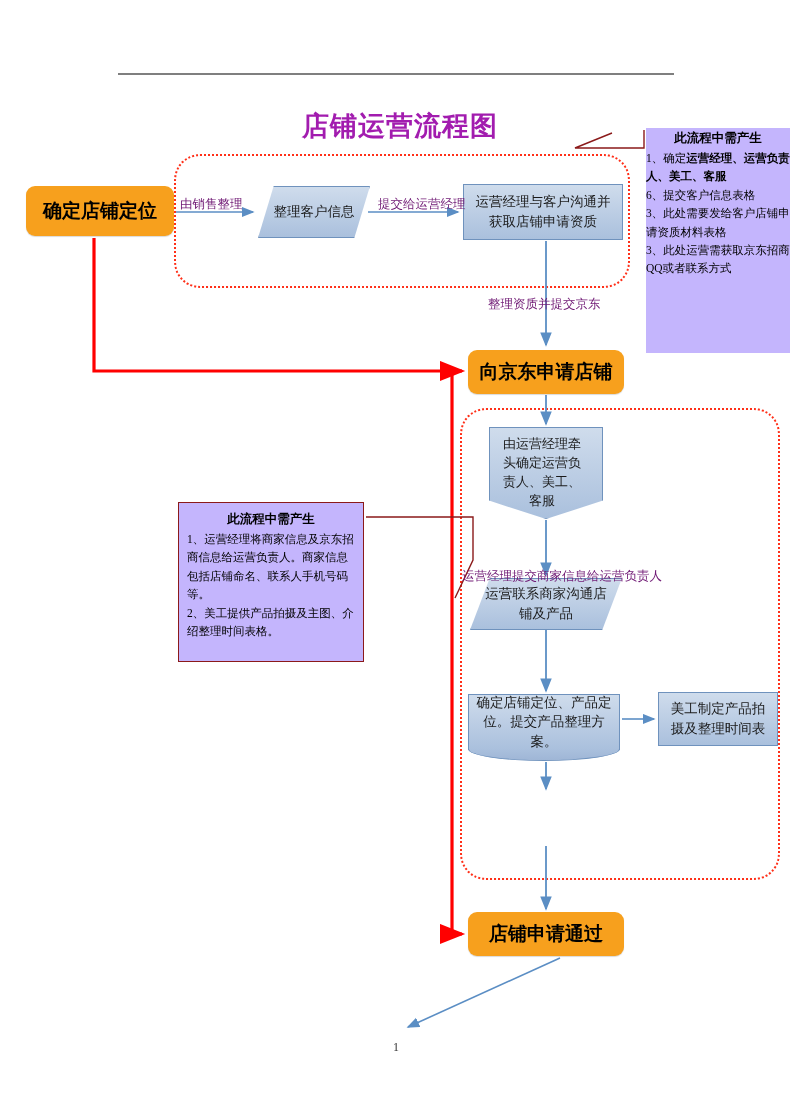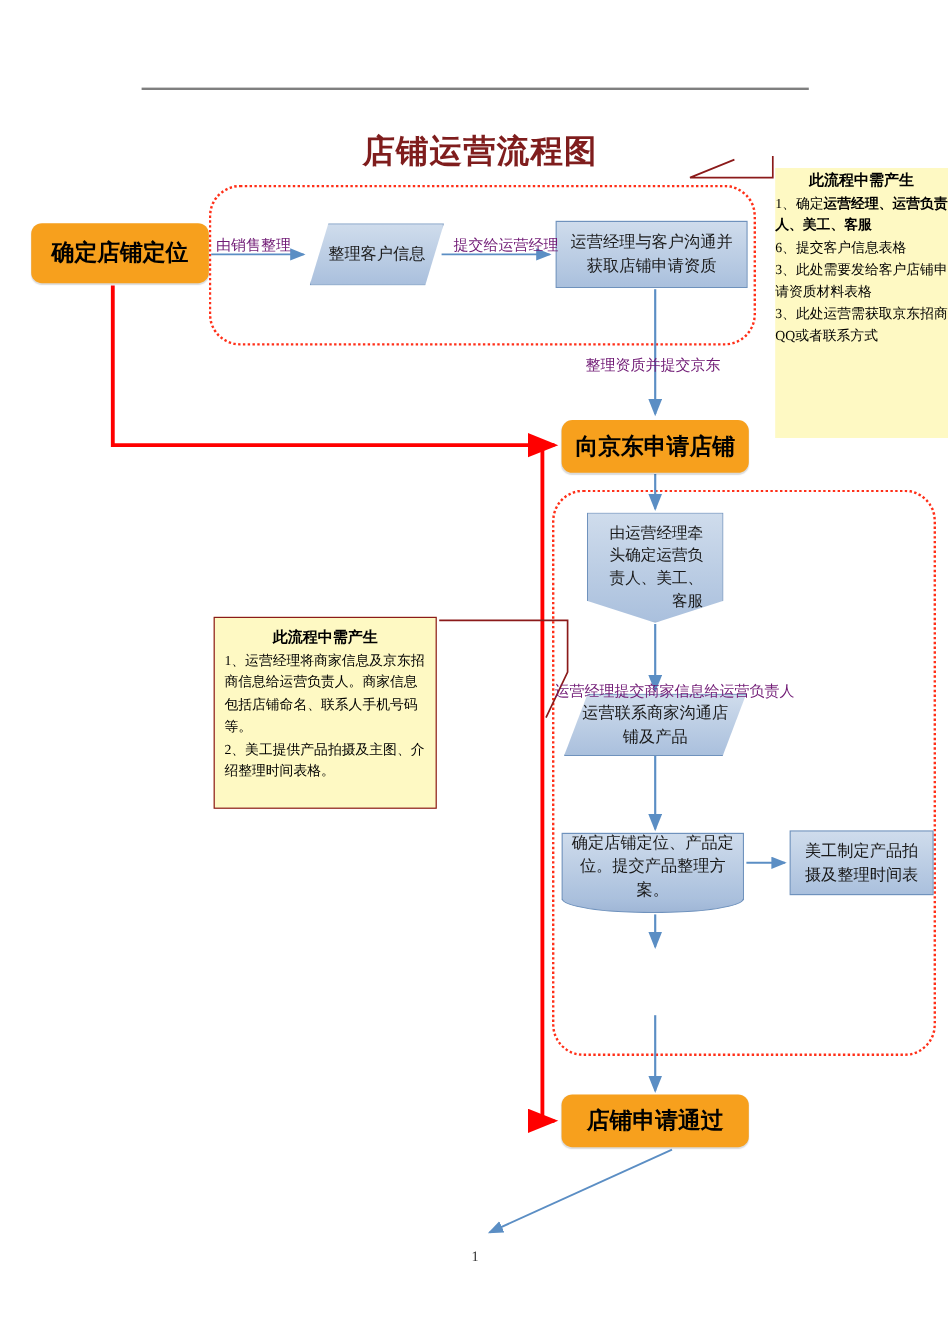--- a/index.html
+++ b/index.html
@@ -14,21 +14,21 @@
   .top-rule{
     position:absolute;left:118px;top:73px;width:556px;height:0;
     border-top:2px solid #7f7f7f;
   }
 
   
   .page-title{
     position:absolute;left:200px;top:108px;width:400px;
     text-align:center;
     font-family:"DejaVu Sans","Liberation Sans",sans-serif;
-    font-weight:bold;font-size:27px;color:#7f1d1d;letter-spacing:1px;
+    font-weight:bold;font-size:27px;color:#a21caf;letter-spacing:1px;
   }
 
   
   .dotted-region{
     position:absolute;
     border:2px dotted #ff2f18;
     border-radius:26px;
     background:transparent;
   }
   #region-1{left:174px;top:154px;width:452px;height:130px;}
@@ -79,21 +79,21 @@
     clip-path:polygon(13% 0,100% 0,87% 100%,0 100%);}
 
   
   #pent-roles{
     position:absolute;left:489px;top:427px;width:114px;height:92px;
     background:linear-gradient(180deg,#cfdcec 0%,#aac0dd 100%);
     border:1px solid #6f92bd;
     clip-path:polygon(0 0,100% 0,100% 80%,50% 100%,0 80%);
     box-sizing:border-box;
     font-size:13px;line-height:1.45;color:#1a1a1a;
-    padding:7px 16px 0 8px;text-align:right;
+    padding:7px 16px 0 8px;text-align:center;
   }
   
   #bb-pos::after{
     content:"";position:absolute;left:-1px;top:100%;width:152px;height:12px;
     background:linear-gradient(180deg,#aac0dd 0%,#9fb6d6 100%);
     border:1px solid #6f92bd;border-top:none;
     border-radius:0 0 50% 50%/0 0 100% 100%;
     box-sizing:border-box;
   }
 
@@ -101,23 +101,23 @@
   .elabel{
     position:absolute;font-size:12.5px;color:#701a75;white-space:nowrap;
   }
   #lbl-sales{left:180px;top:196px;}
   #lbl-submit-mgr{left:378px;top:196px;}
   #lbl-qual{left:488px;top:296px;}
   #lbl-mgr-submit{left:462px;top:552px;margin-top:16px;}
 
   
   .note{
-    position:absolute;border:1px solid #8b1a1a;background:#fef9c3;
+    position:absolute;border:1px solid #8b1a1a;background:#c4b5fd;
     box-sizing:border-box;padding:6px 8px;
-    font-size:11.5px;line-height:1.6;color:#000;margin-top:12px;
+    font-size:11.5px;line-height:1.6;color:#000;
   }
   .note.borderless{border:none;padding:0;}
   .note .note-title{
     display:block;text-align:center;font-weight:bold;font-size:12.5px;
     margin-bottom:1px;
   }
   .note p{margin:0;}
   .note .hl{font-weight:bold;}
   #note-top{left:646px;top:128px;width:144px;height:225px;}
   #note-left{left:178px;top:502px;width:186px;height:160px;}

